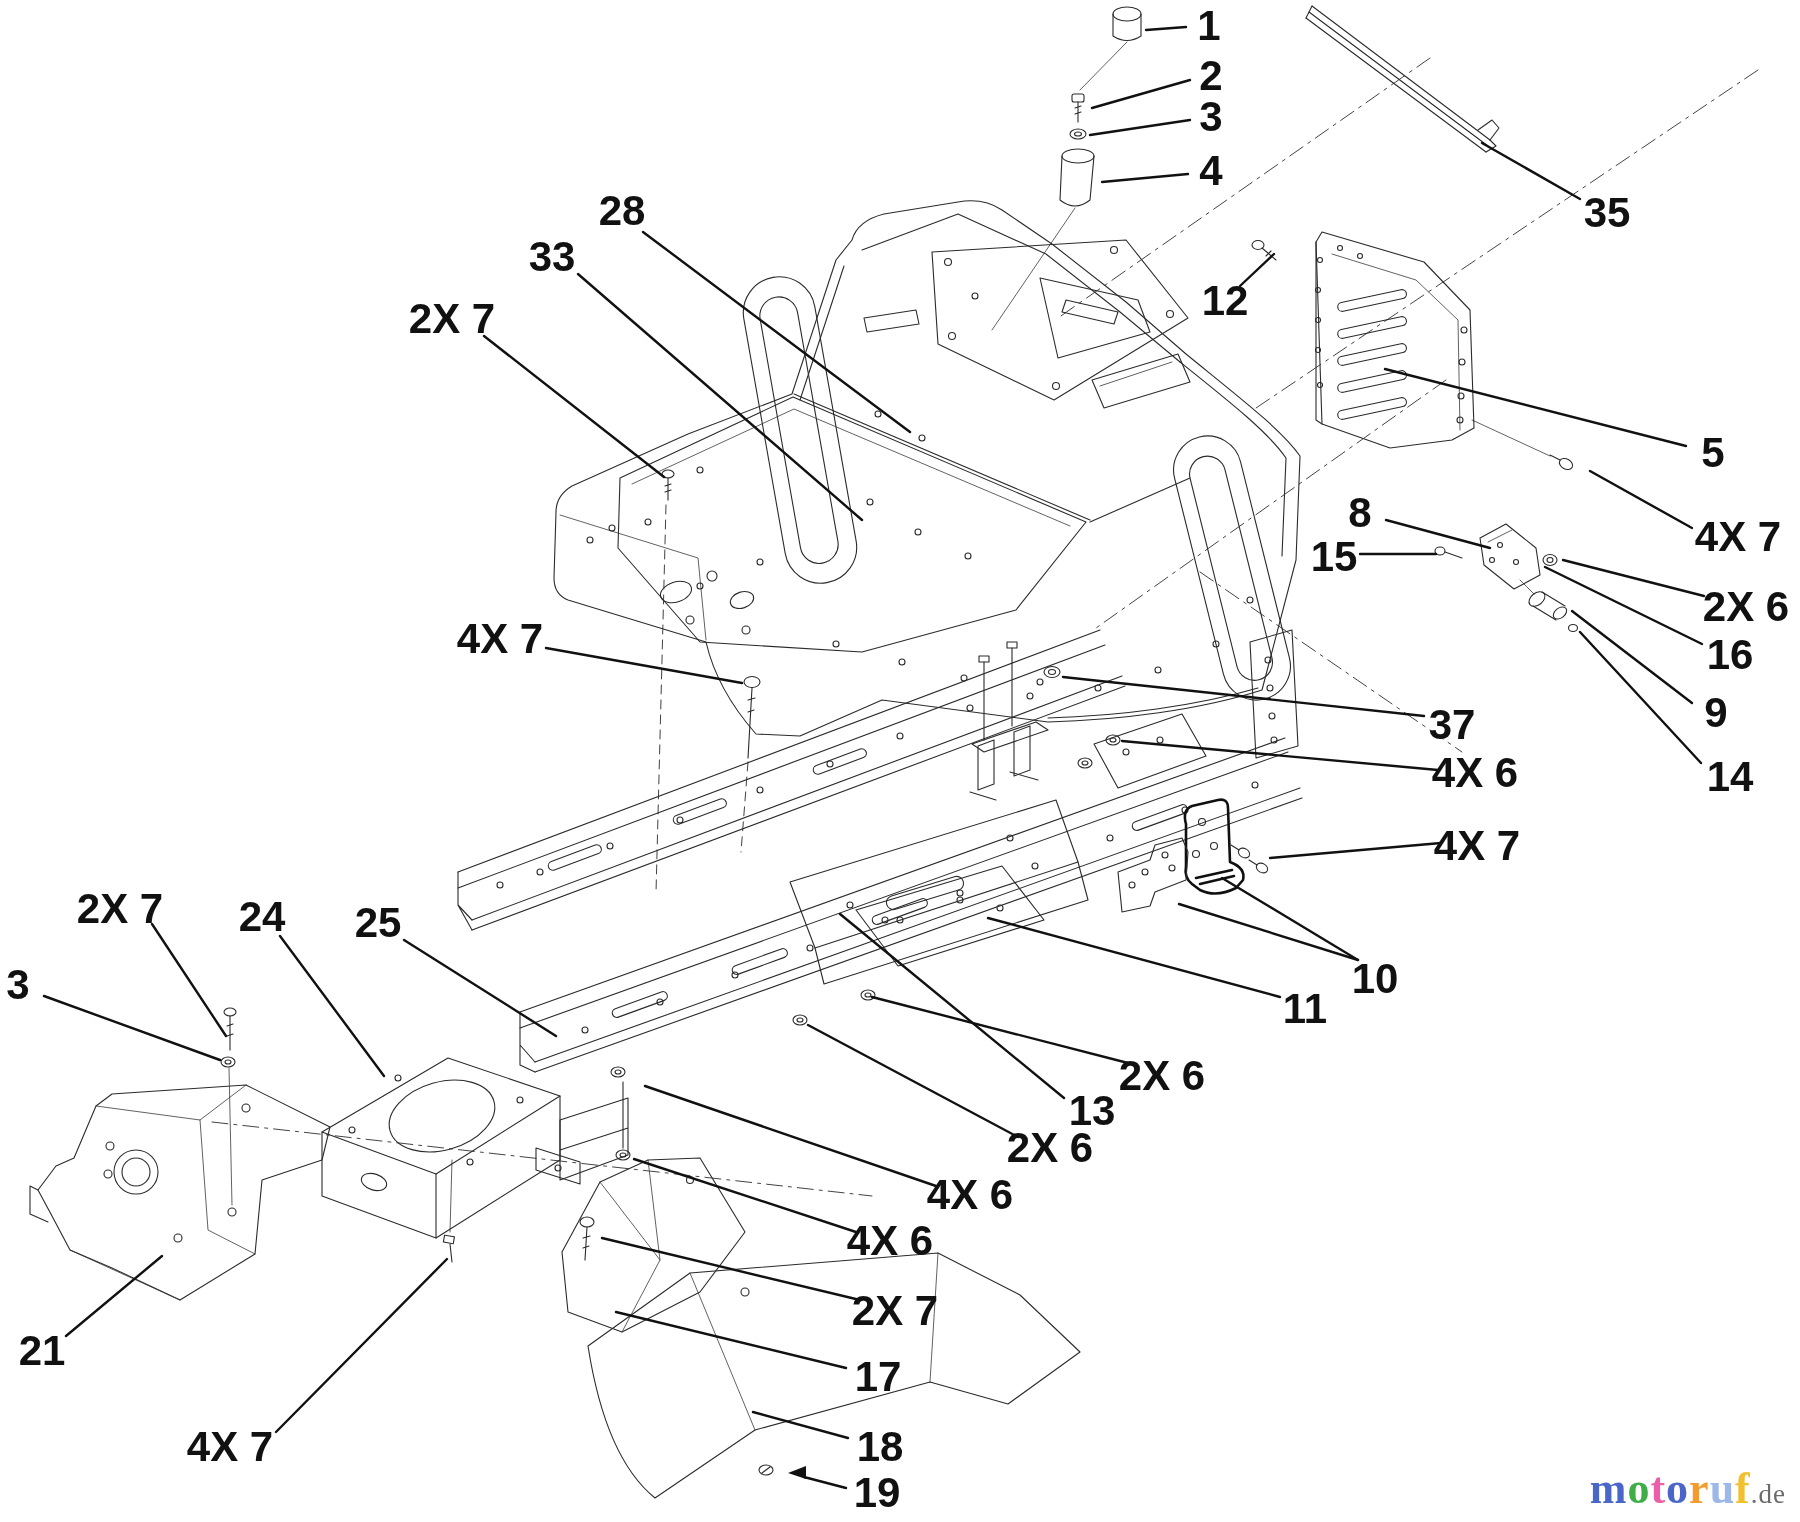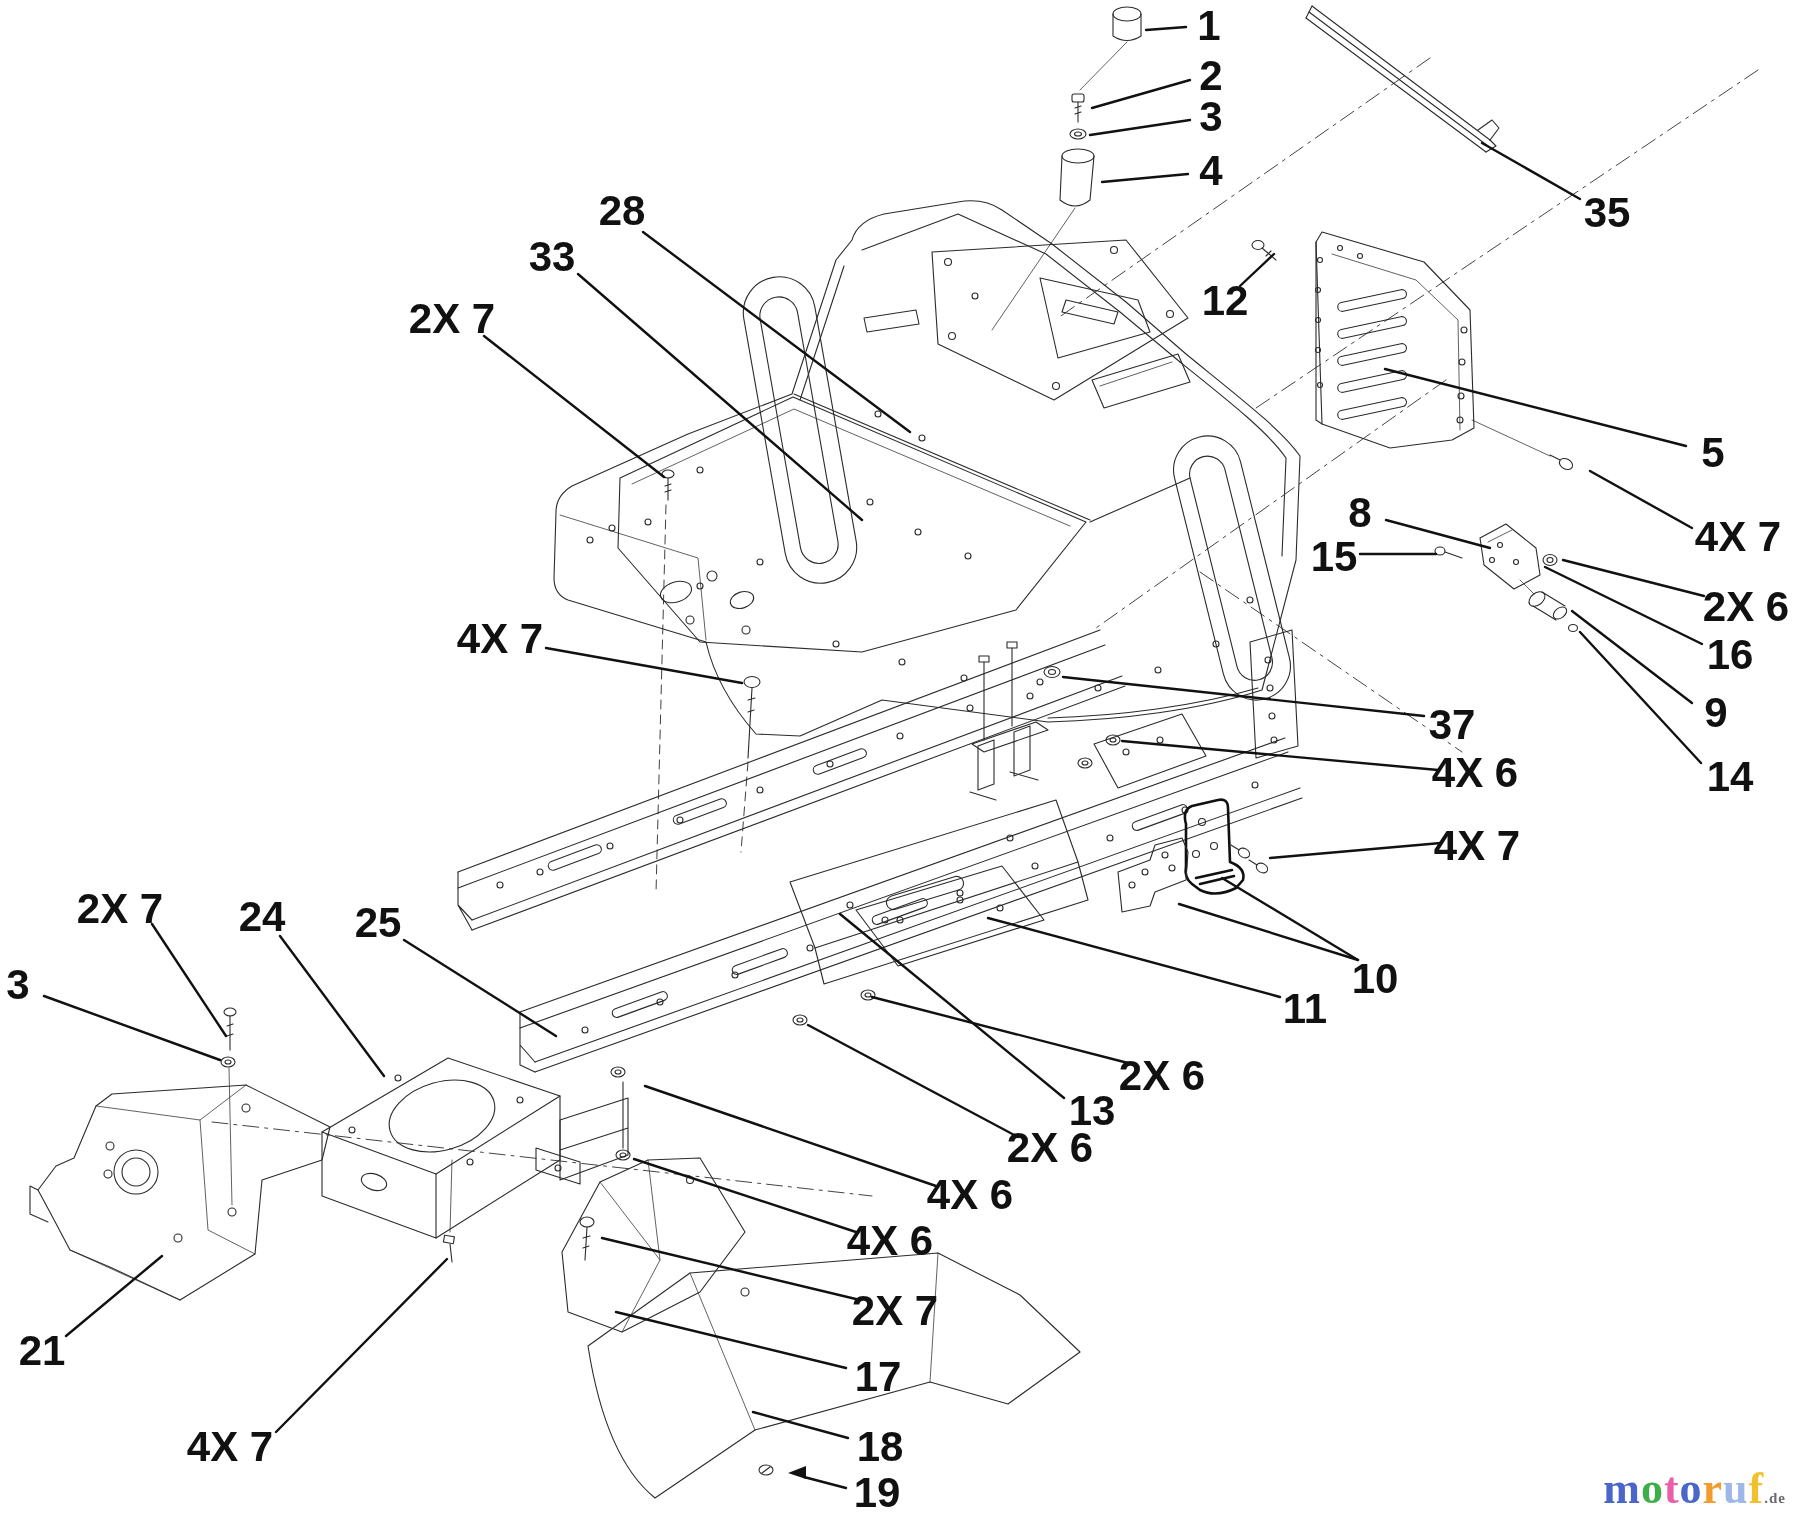--- a/index.html
+++ b/index.html
@@ -12,21 +12,21 @@
   #diagram .bold{stroke:#101010;stroke-width:2.6;}
   #diagram .thin{stroke-width:0.8;stroke:#3a3a3a;}
   #diagram .dash{stroke-dasharray:9 6;stroke-width:0.9;}
   #diagram .dashdot{stroke-dasharray:16 6 3 6;stroke-width:1;stroke:#444;}
   #diagram .leader{stroke:#111;stroke-width:2.4;}
   #diagram text.callout{font-family:"Liberation Sans",sans-serif;font-weight:bold;
         font-size:42px;fill:#111;stroke:none;}
   #logo{position:absolute;right:14px;bottom:8px;
         font-family:"Liberation Serif", serif;font-weight:bold;font-size:44px;
         letter-spacing:1px;user-select:none;}
-  #logo .suffix{font-size:15px;font-weight:bold;}
+  #logo .suffix{font-size:27px;font-weight:normal;}
 </style>
 </head>
 <body>
 
 <div id="page">
 <svg id="diagram" width="1800" height="1522" viewBox="0 0 1800 1522" xmlns="http://www.w3.org/2000/svg">
 
   <g>
     <line class="dashdot" x1="1758" y1="70" x2="1256" y2="408"></line>
     <line class="dashdot" x1="1430" y1="58" x2="1058" y2="318"></line>

